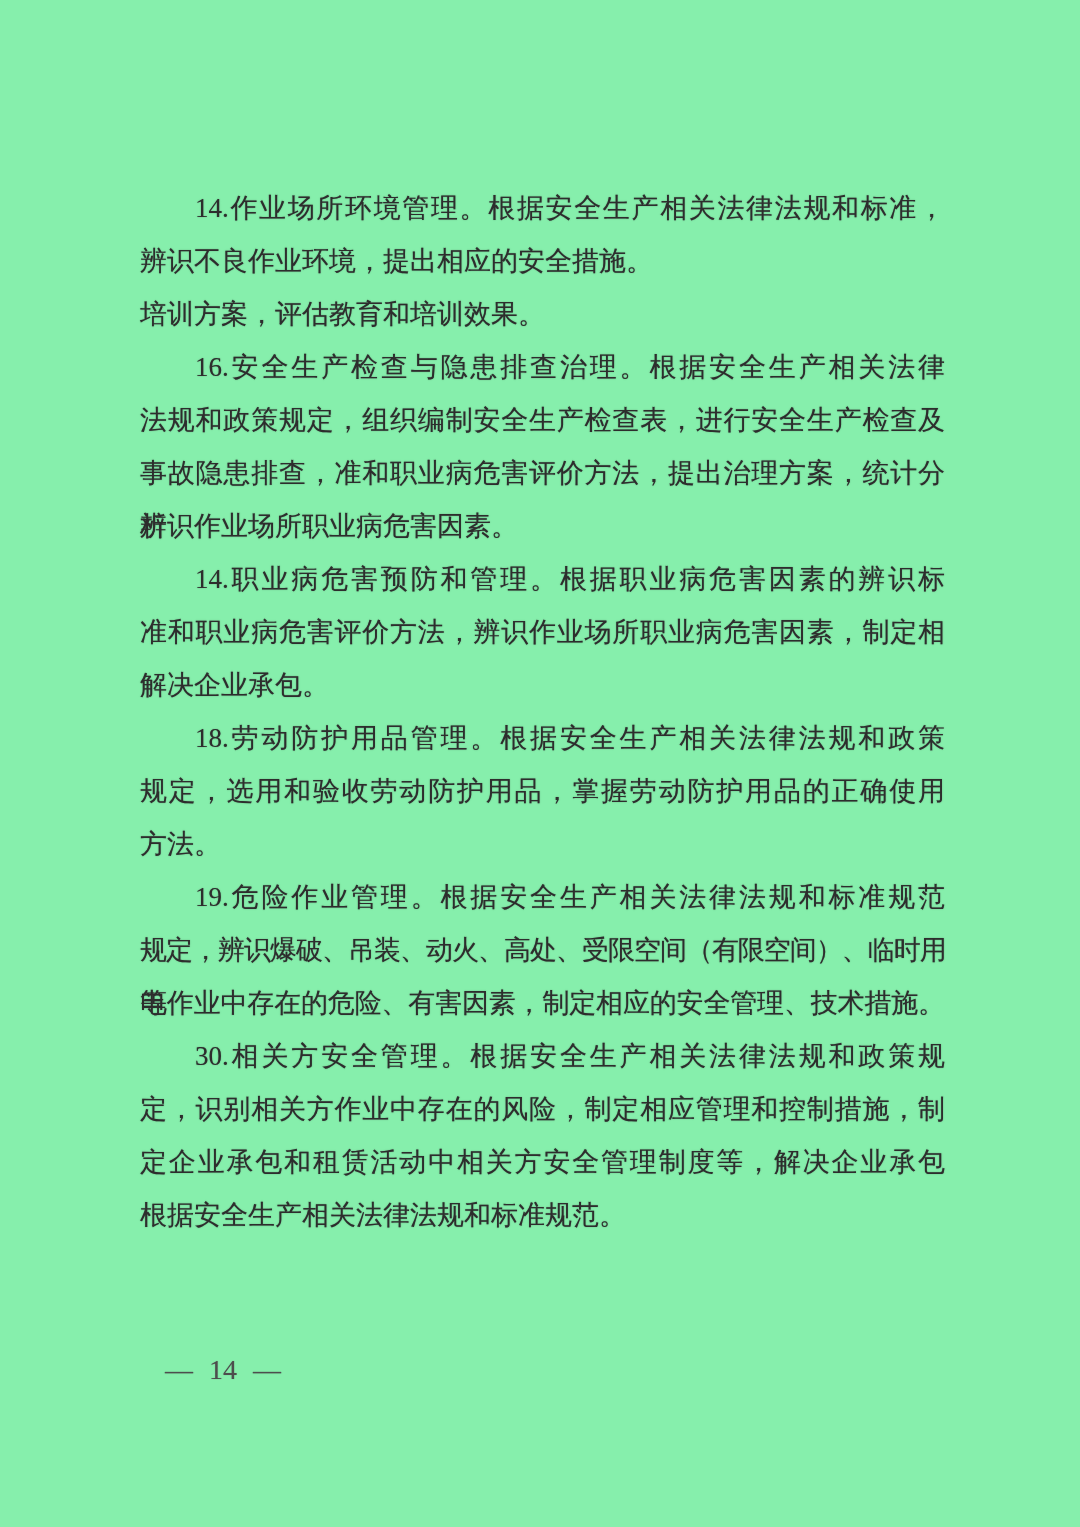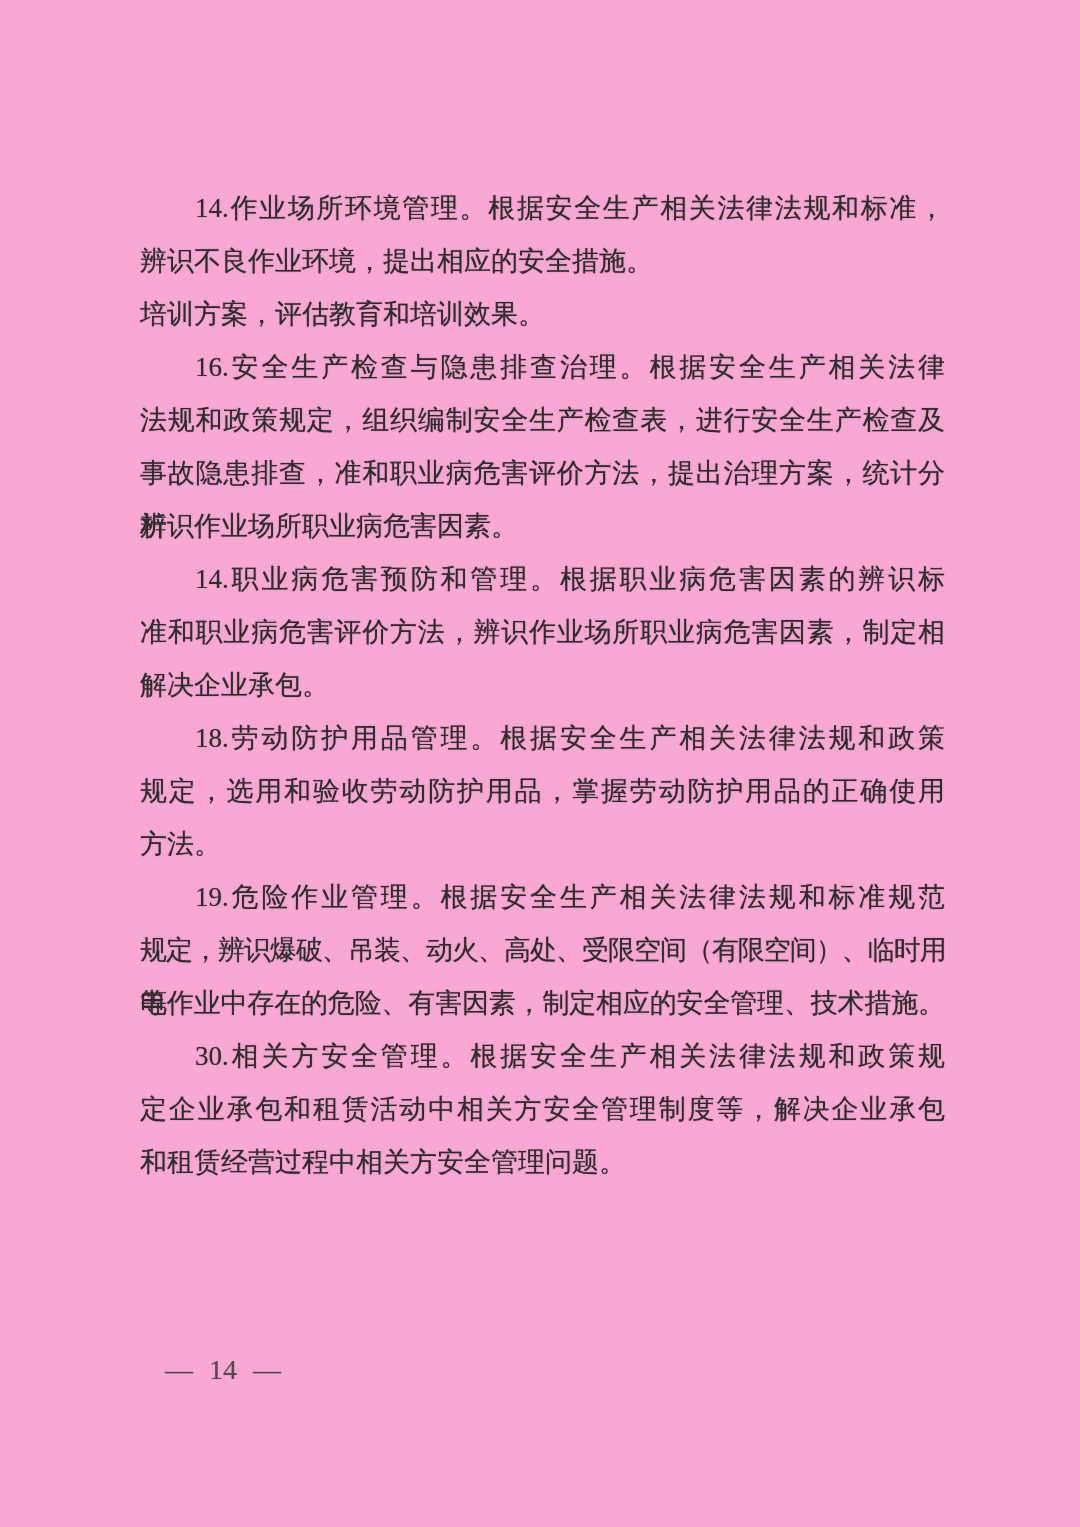--- a/index.html
+++ b/index.html
@@ -4,21 +4,21 @@
 <style>
   html, body {
     margin: 0;
     padding: 0;
     background: #ffffff;
   }
   .page {
     position: relative;
     width: 1080px;
     height: 1527px;
-    background: #f9a8d4;
+    background: #86efac;
     overflow: hidden;
     font-family: "Liberation Serif", "DejaVu Serif", serif;
   }
   .text-area {
     position: absolute;
     left: 140px;
     top: 182px;
     width: 805px;
     color: #2d2d2d;
     font-size: 27px;
@@ -72,21 +72,22 @@
       <div class="line first full" style="">14.职业病危害预防和管理。根据职业病危害因素的辨识标</div>
       <div class="line full" style="">准和职业病危害评价方法，辨识作业场所职业病危害因素，制定相</div>
       <div class="line last" style="">解决企业承包。</div>
       <div class="line first full" style="">18.劳动防护用品管理。根据安全生产相关法律法规和政策</div>
       <div class="line full" style="">规定，选用和验收劳动防护用品，掌握劳动防护用品的正确使用</div>
       <div class="line last" style="">方法。</div>
       <div class="line first full" style="">19.危险作业管理。根据安全生产相关法律法规和标准规范</div>
       <div class="line full" style="letter-spacing: -1.84px; font-family: Liberation Serif, serif;">规定，辨识爆破、吊装、动火、高处、受限空间（有限空间）、临时用电</div>
       <div class="line last" style="letter-spacing: -0.17px;">等作业中存在的危险、有害因素，制定相应的安全管理、技术措施。</div>
       <div class="line first full" style="">30.相关方安全管理。根据安全生产相关法律法规和政策规</div>
+      <div class="line full" style="">定，识别相关方作业中存在的风险，制定相应管理和控制措施，制</div>
       <div class="line full" style="">定企业承包和租赁活动中相关方安全管理制度等，解决企业承包</div>
-      <div class="line last" style="">和租赁经营过程中相关方安全管理问题。</div>
+      <div class="line last" style="">根据安全生产相关法律法规和标准规范。</div>
     </div>
   <div class="footer">
     <span class="dash">—</span>
     <span class="pagenum">14</span>
     <span class="dash">—</span>
   </div>
 </div>
 
 </body></html>

